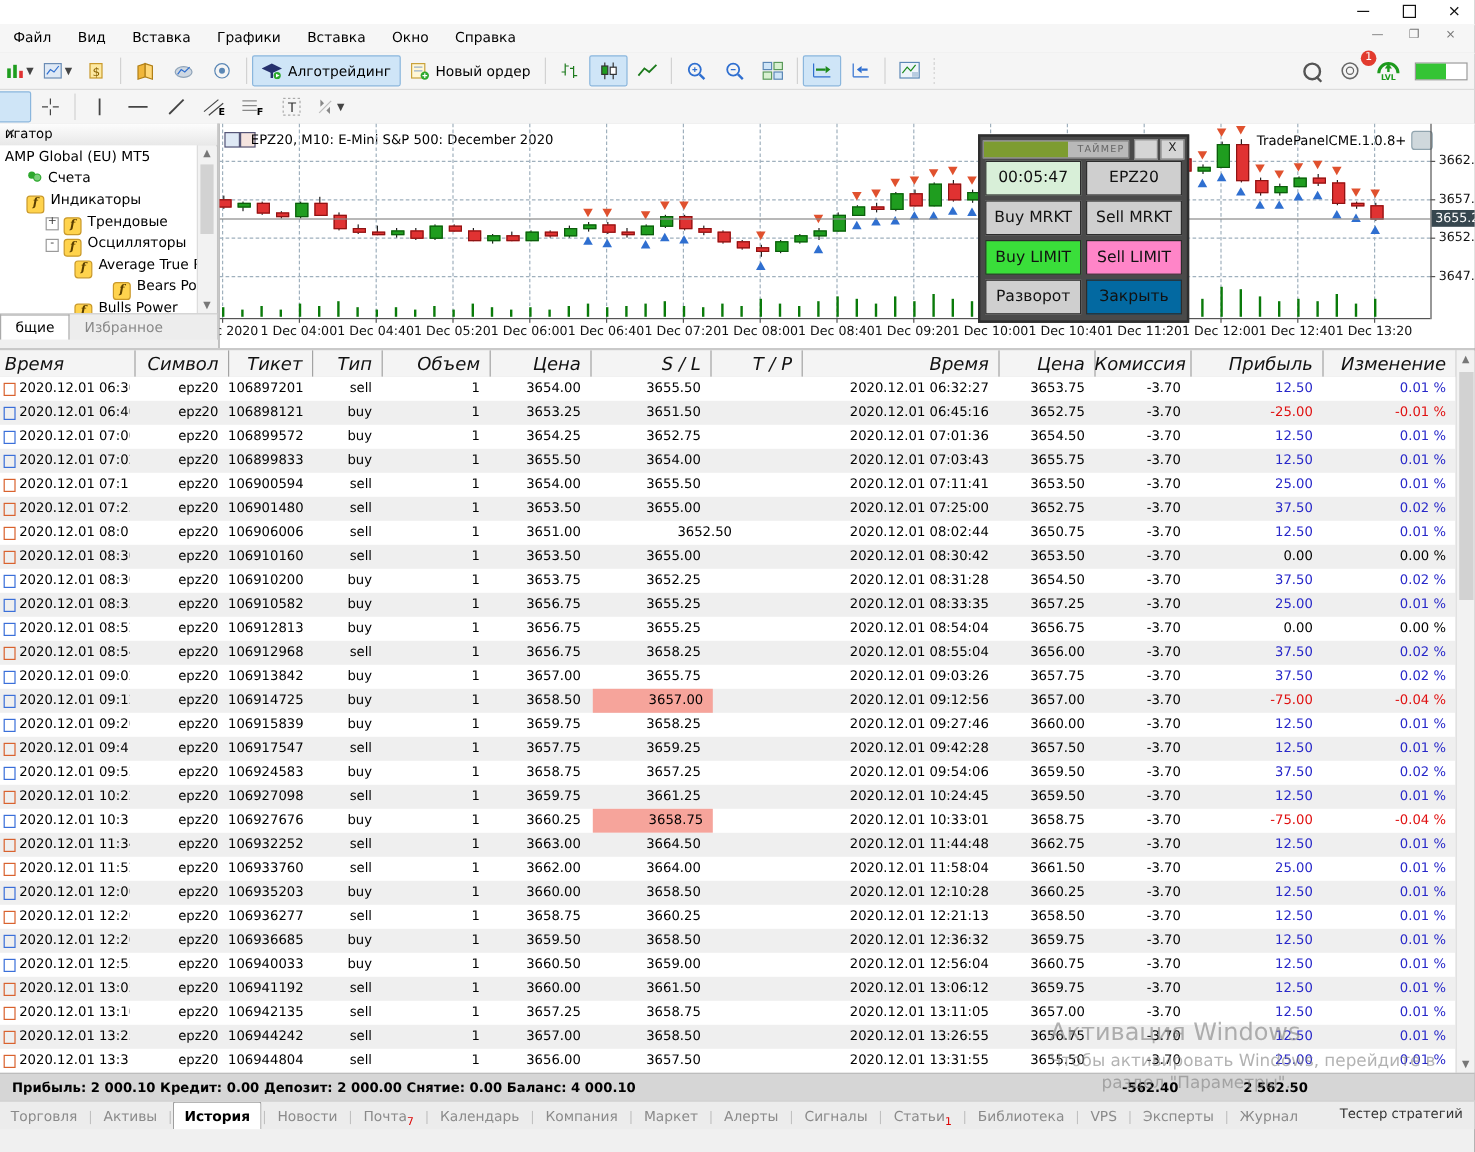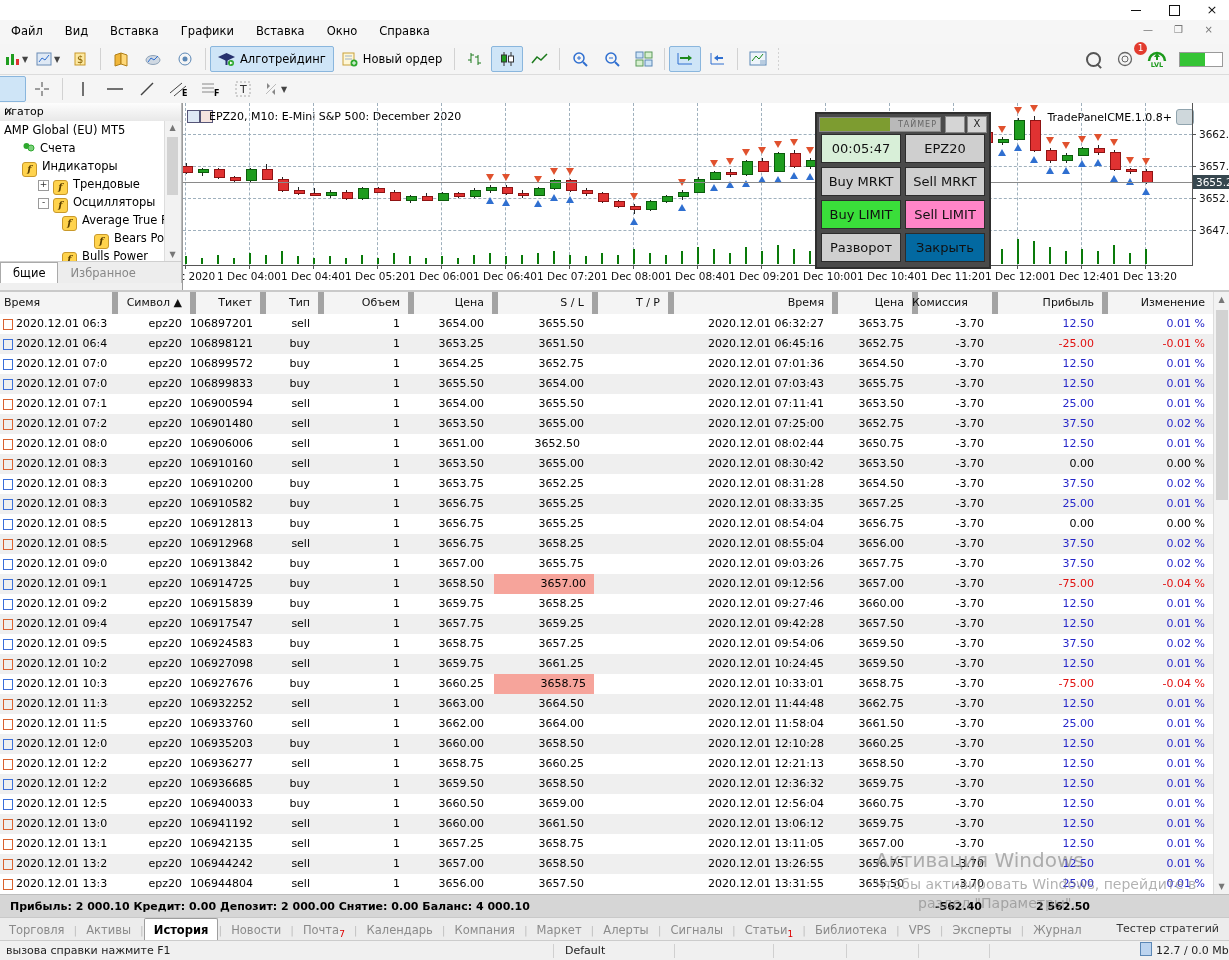--- a/index.html
+++ b/index.html
@@ -84,21 +84,21 @@
   .tp-prog{position:absolute;left:0;top:1px;width:120px;height:13px;background:#b9b9b9;border:1px solid #888;}
   .tp-prog i{display:block;height:100%;width:58%;background:#7d9c30;}
   .tp-prog span{position:absolute;right:3px;top:2px;font-size:8px;color:#666;letter-spacing:1px;}
   .tp-btn-sm{position:absolute;top:0;width:18px;height:15px;background:#d5d5d5;border:1px solid #888;text-align:center;line-height:14px;font-size:10px;color:#222;}
   .tp-grid{display:grid;grid-template-columns:80px 80px;grid-auto-rows:29px;gap:4px;margin:2px 4px;}
   .tp-cell{display:flex;align-items:center;justify-content:center;font-size:13px;border:1px solid #2c2c2c;background:#cfcfcf;color:#111;}
 
   
   .tbl-top{left:0;top:290px;width:1229px;height:2px;background:#c9c9c9;}
   .thead{left:0;top:292px;width:1213px;height:22px;background:#f4f4f4;border-bottom:1px solid #d5d5d5;}
-  .th{position:absolute;top:0;height:22px;line-height:22px;border-right:6px solid #a3a3a3;font-size:11px;color:#111;}
+  .th{position:absolute;top:0;height:22px;line-height:22px;border-right:1px solid #a3a3a3;font-size:15px;color:#111;font-style:italic;}
   .rows{left:0;top:314px;width:1213px;height:580px;background:#fff;}
   .hrow{position:absolute;left:0;width:1213px;height:20px;line-height:20px;}
   .hrow.even{background:#efefef;}
   .cell{position:absolute;top:0;height:20px;font-size:11px;white-space:nowrap;overflow:hidden;}
   .cell.r{text-align:right;}
   .pos{color:#2727c9;} .neg{color:#e01010;} .zero{color:#000;}
   .slhit{background:#f6a49b;}
   .rowico{position:absolute;left:3px;top:5px;width:8px;height:9px;border:1px solid;}
   .rowico.sell{border-color:#d9622e;} .rowico.buy{border-color:#3a6fd9;}
   .vscroll{left:1213px;top:292px;width:16px;height:602px;background:#f2f2f2;border-left:1px solid #ddd;}
@@ -840,21 +840,21 @@
         <span class="cell r pos" style="left: 1102px; width: 103px; padding-right: 8px;">0.02 %</span>
       </div>
       <div class="hrow" style="top: 120px;">
         <span class="rowico sell"></span>
         <span class="cell" style="left: 0px; width: 92px; padding-left: 16px;">2020.12.01 08:01...</span>
         <span class="cell r" style="left: 108px; width: 74px; padding-right: 8px;">epz20</span>
         <span class="cell r" style="left: 190px; width: 62px; padding-right: 8px;">106906006</span>
         <span class="cell r" style="left: 260px; width: 50px; padding-right: 8px;">sell</span>
         <span class="cell r" style="left: 318px; width: 82px; padding-right: 8px;">1</span>
         <span class="cell r" style="left: 408px; width: 76px; padding-right: 8px;">3651.00</span>
-        <span class="cell r" style="left: 488px; width: 92px; padding-right: 8px;">3652.50</span>
+        <span class="cell r" style="left: 518px; width: 92px; padding-right: 8px;">3652.50</span>
         <span class="cell r" style="left: 592px; width: 68px; padding-right: 8px;"></span>
         <span class="cell r" style="left: 668px; width: 156px; padding-right: 8px;">2020.12.01 08:02:44</span>
         <span class="cell r" style="left: 832px; width: 72px; padding-right: 8px;">3650.75</span>
         <span class="cell r" style="left: 912px; width: 72px; padding-right: 8px;">-3.70</span>
         <span class="cell r pos" style="left: 992px; width: 102px; padding-right: 8px;">12.50</span>
         <span class="cell r pos" style="left: 1102px; width: 103px; padding-right: 8px;">0.01 %</span>
       </div>
       <div class="hrow even" style="top: 140px;">
         <span class="rowico sell"></span>
         <span class="cell" style="left: 0px; width: 92px; padding-left: 16px;">2020.12.01 08:30...</span>
@@ -1215,29 +1215,18 @@
   </div>
 
   <div class="abs summary">
     <span class="lft">Прибыль: 2 000.10  Кредит: 0.00  Депозит: 2 000.00  Снятие: 0.00  Баланс: 4 000.10</span>
     <span class="sumval" style="left:872px;width:110px">-562.40</span>
     <span class="sumval" style="left:980px;width:110px">2 562.50</span>
   </div>
 
   <div class="abs btabs" id="btabs"><span class="btab">Торговля</span><span class="btab-sep">|</span><span class="btab">Активы</span><span class="btab-sep">|</span><span class="btab on">История</span><span class="btab-sep">|</span><span class="btab">Новости</span><span class="btab-sep">|</span><span class="btab">Почта<sub>7</sub></span><span class="btab-sep">|</span><span class="btab">Календарь</span><span class="btab-sep">|</span><span class="btab">Компания</span><span class="btab-sep">|</span><span class="btab">Маркет</span><span class="btab-sep">|</span><span class="btab">Алерты</span><span class="btab-sep">|</span><span class="btab">Сигналы</span><span class="btab-sep">|</span><span class="btab">Статьи<sub>1</sub></span><span class="btab-sep">|</span><span class="btab">Библиотека</span><span class="btab-sep">|</span><span class="btab">VPS</span><span class="btab-sep">|</span><span class="btab">Эксперты</span><span class="btab-sep">|</span><span class="btab">Журнал</span><span class="right">Тестер стратегий</span></div>
 
-  <div class="abs status">
-    <span class="txt" style="left:6px">вызова справки нажмите F1</span>
-    <span class="ssep" style="left:553px"></span>
-    <span class="txt" style="left:565px">Default</span>
-    <span class="ssep" style="left:674px"></span>
-    <span class="ssep" style="left:773px"></span>
-    <span class="ssep" style="left:846px"></span>
-    <span class="ssep" style="left:918px"></span>
-    <span class="ssep" style="left:989px"></span>
-    <span class="txt" style="left:1140px"><span class="mem-ico"></span><span>12.7 / 0.0 Mb</span></span>
-  </div>
 
   <div class="abs wm wm2">Чтобы активировать Windows, перейдите в</div>
   <div class="abs wm wm1">Активация Windows</div>
   <div class="abs wm wm3">раздел "Параметры".</div>
 
 </div>
 
 </body></html>

